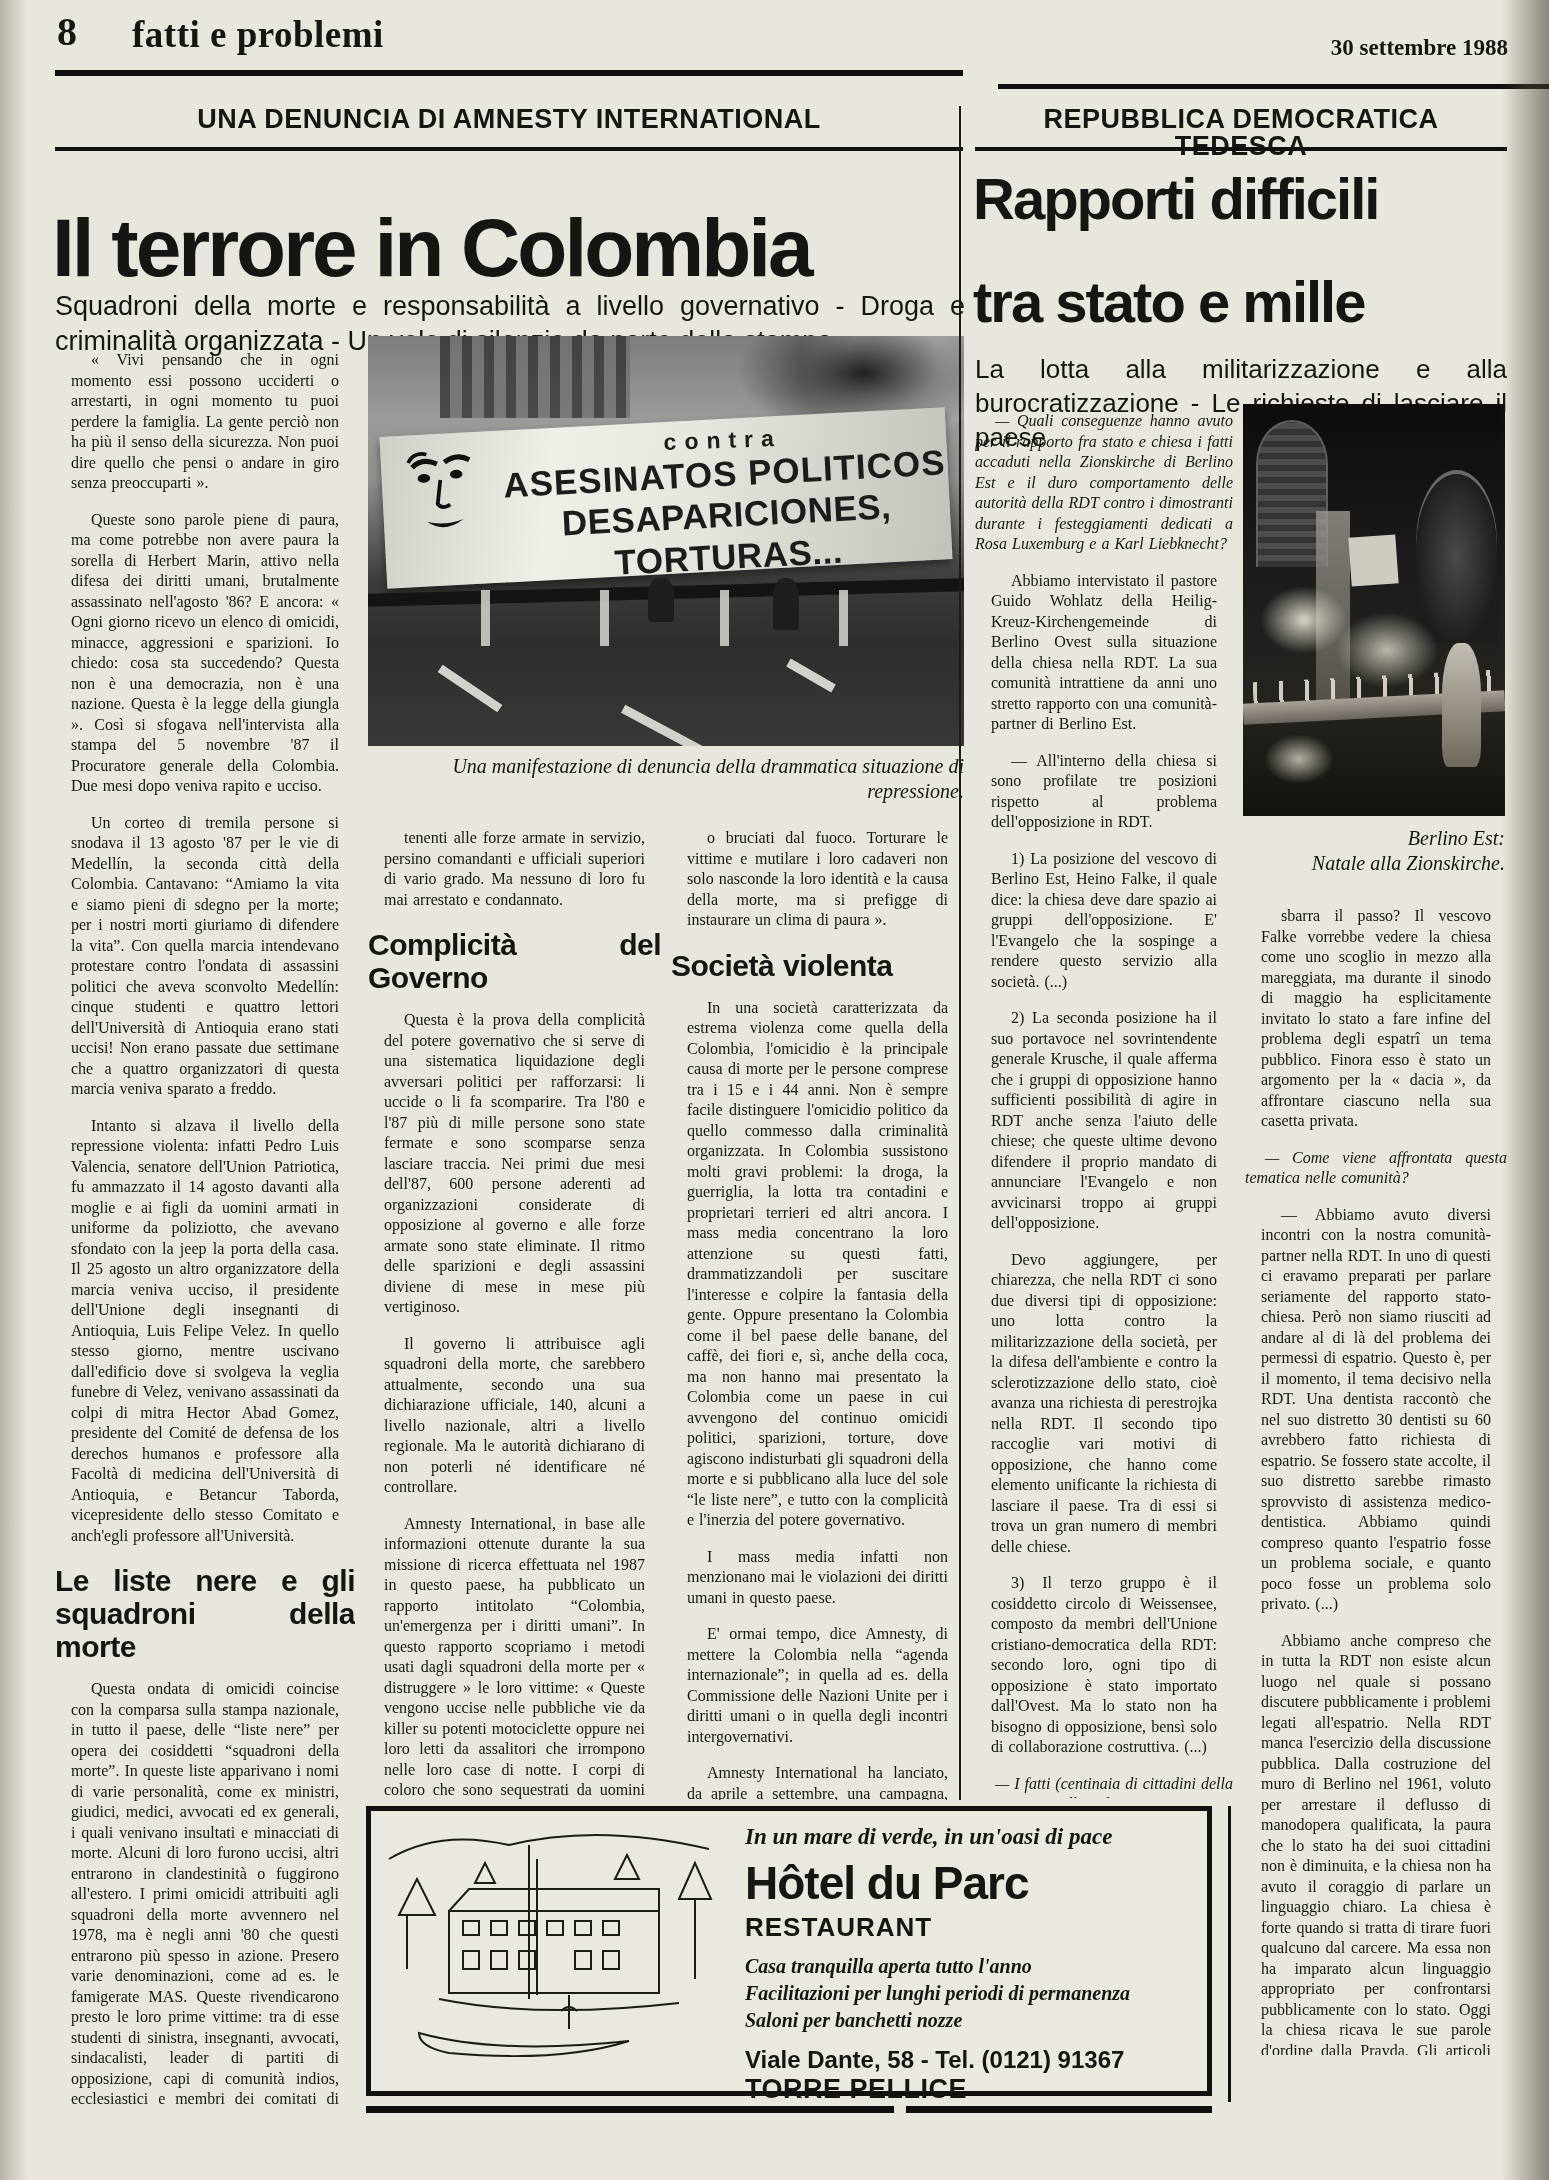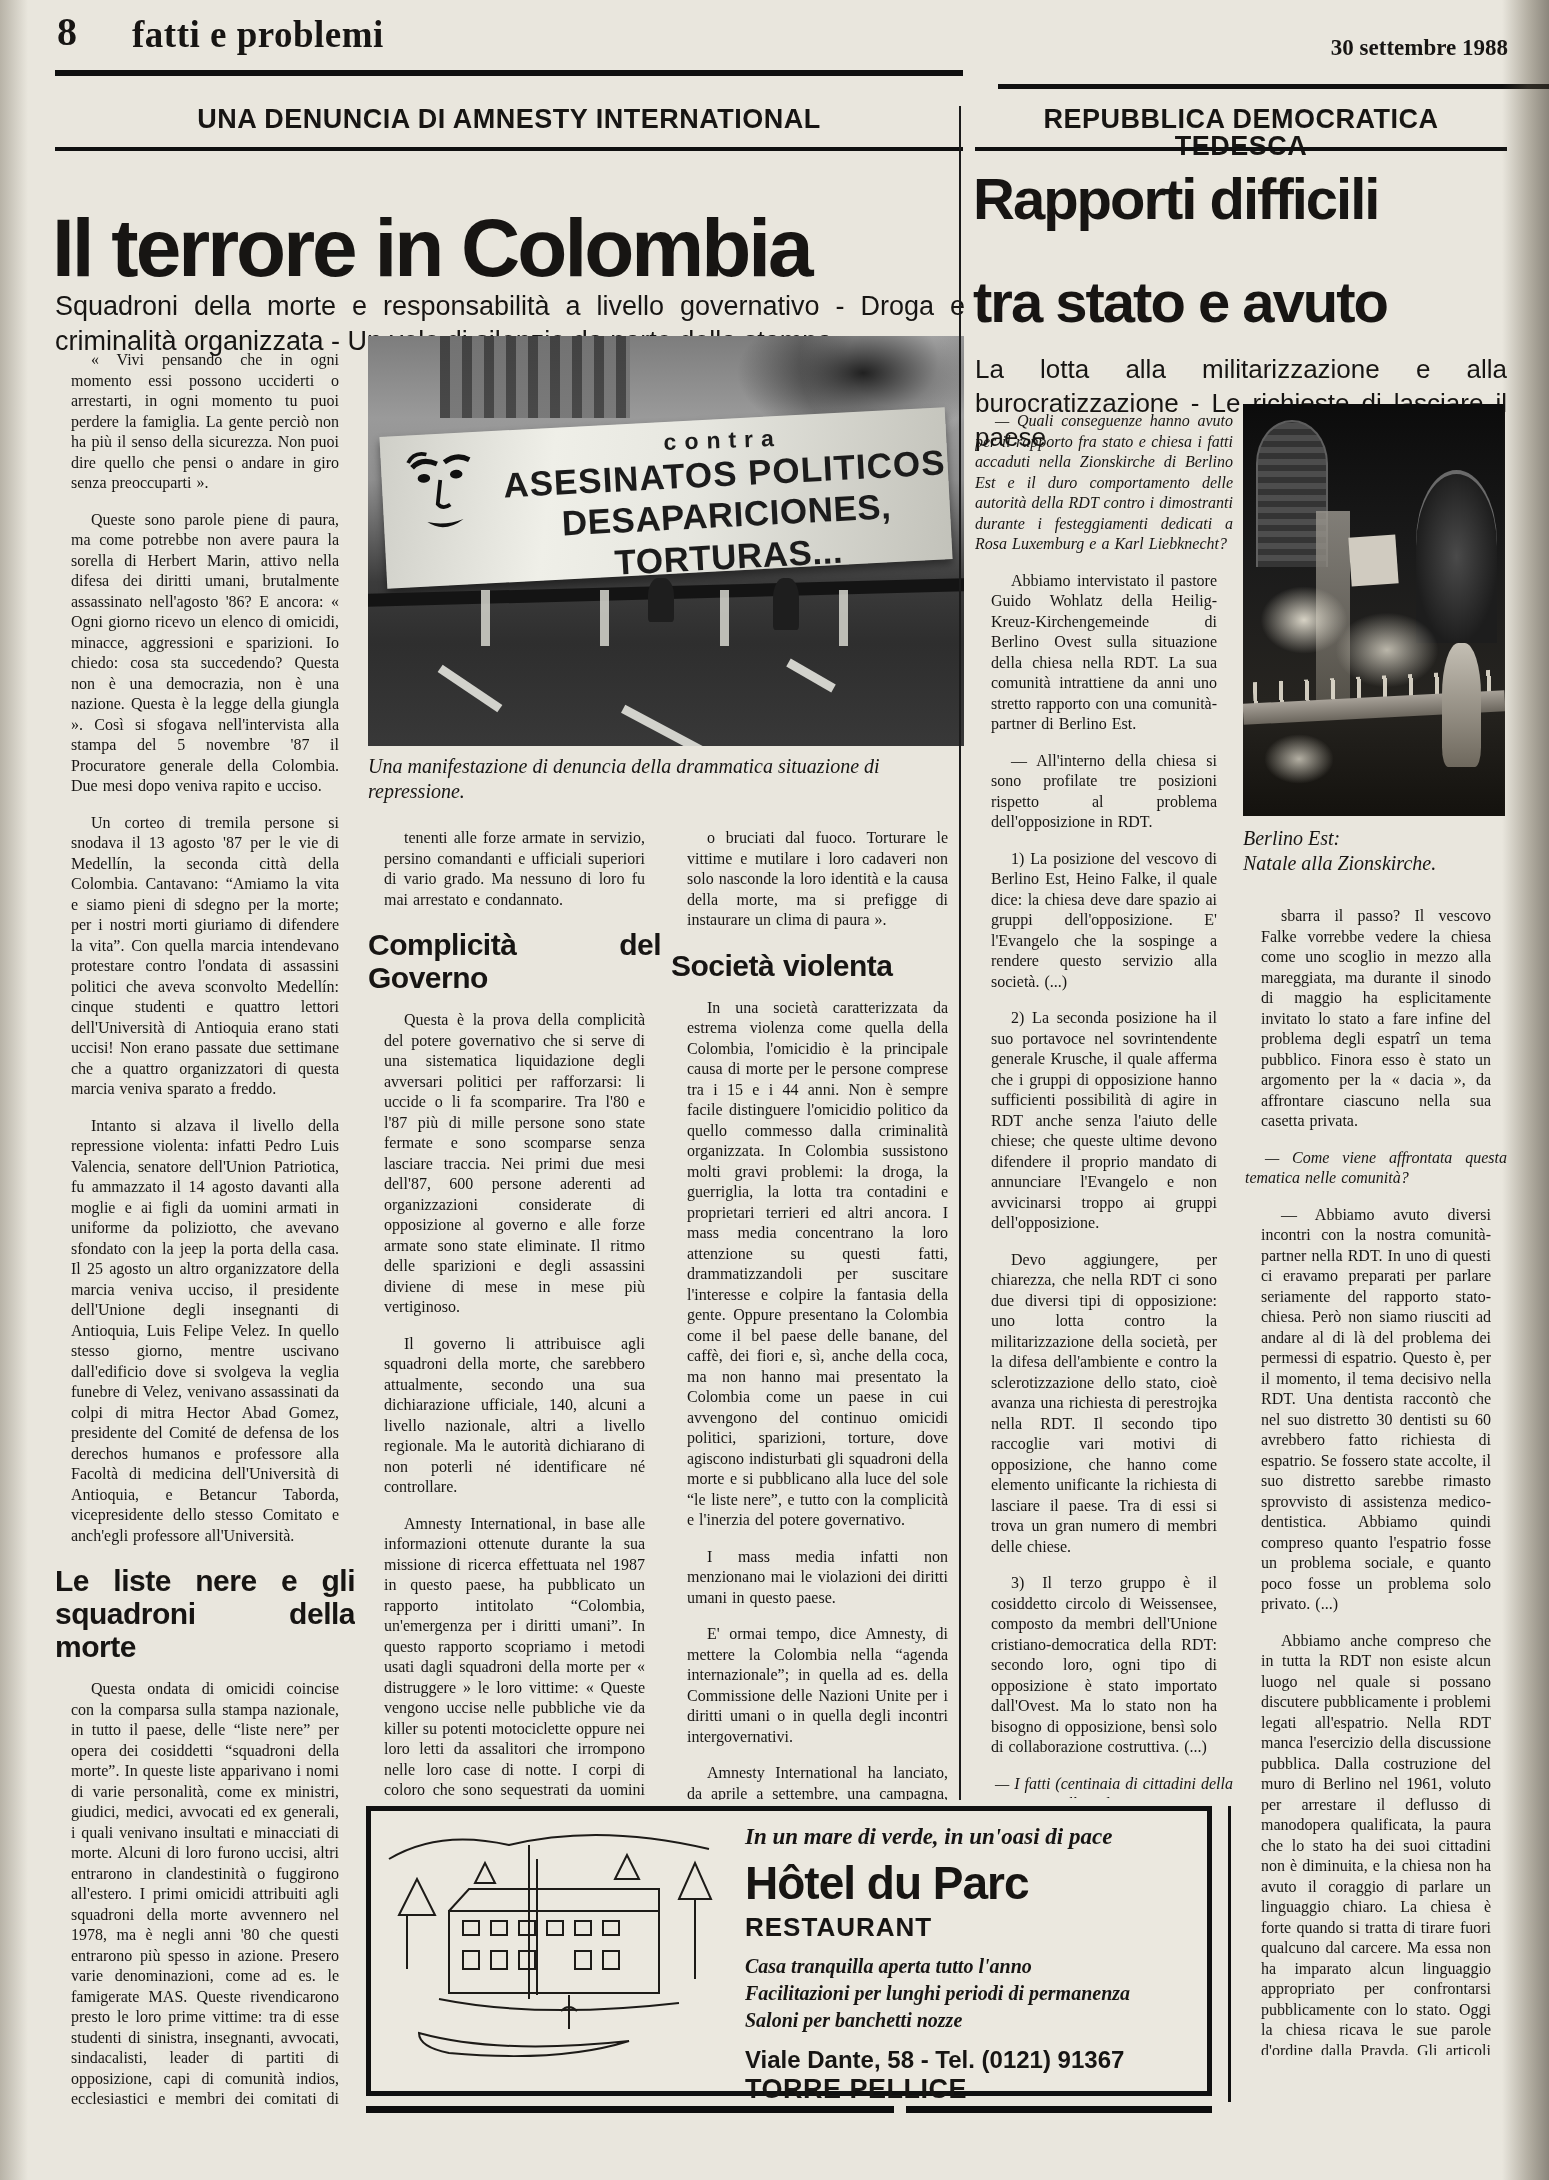--- a/index.html
+++ b/index.html
@@ -33,21 +33,21 @@
   .col1{left:55px;top:334px;width:300px;height:1772px;}
   .col2{left:368px;top:812px;width:293px;height:988px;}
   .col3{left:671px;top:812px;width:293px;height:988px;}
   .col4{left:975px;top:402px;width:258px;height:1396px;}
   .col5{left:1245px;top:890px;width:262px;height:1165px;}
   .para{margin:16px;text-indent:20px;}
   .para.q{font-style:italic;margin:9px 0;}
   .subhead{font-family:"Liberation Sans",sans-serif;font-weight:bold;font-size:30px;line-height:33px;margin:18px 0 10px;text-indent:0;letter-spacing:-.5px;}
   .sig{font-weight:bold;text-align:right;margin:8px 6px 17px 0;text-indent:0;}
 
-  .caption{position:absolute;font:italic 20px/25px "Liberation Serif",serif;text-align:left;}
+  .caption{position:absolute;font:italic 20px/25px "Liberation Serif",serif;text-align:right;}
   .cap1{left:368px;top:754px;width:596px;}
   .cap2{left:1243px;top:826px;width:262px;}
 
   .divider-main{position:absolute;left:959px;top:106px;width:2px;height:1694px;background:#1b1b1b;}
   .divider-ad-right{position:absolute;left:1228px;top:1806px;width:3px;height:296px;background:#111;}
 
   
   .photo-demo{position:absolute;left:368px;top:336px;width:596px;height:410px;margin:0;overflow:hidden;background:linear-gradient(180deg,#7d7d7d,#9a9a9a 20%,#8f8f8f 35%,#3b3b3b 60%,#2e2e2e 75%,#383838 100%);}
   .pd-building{position:absolute;left:12%;top:0;width:32%;height:20%;background:repeating-linear-gradient(90deg,#2e2e2e 0 10px,#6f6f6f 10px 22px);opacity:.75;}
   .pd-sky{position:absolute;right:0;top:0;width:34%;height:24%;background:radial-gradient(circle at 65% 25%,#c9c9c9 0 30%,rgba(0,0,0,0) 62%);}
@@ -176,21 +176,21 @@
         <p class="sig">Anna Marullo Reedtz</p>
       </div>
   </section>
 
   <div class="divider-main"></div>
 
   <section>
     <div class="kicker kicker-rdt">REPUBBLICA DEMOCRATICA TEDESCA</div>
     <div class="rule krule-b"></div>
     <h1 class="headline2 l1">Rapporti difficili</h1>
-    <h1 class="headline2 l2">tra stato e avuto</h1>
+    <h1 class="headline2 l2">tra stato e mille</h1>
     <p class="standfirst sf2">La lotta alla militarizzazione e alla burocratizzazione - Le richieste di lasciare il paese</p>
 
     <div class="col col4">
         <p class="para q">— Quali conseguenze hanno avuto per il rapporto fra stato e chiesa i fatti accaduti nella Zionskirche di Berlino Est e il duro comportamento delle autorità della RDT contro i dimostranti durante i festeggiamenti dedicati a Rosa Luxemburg e a Karl Liebknecht?</p>
         <p class="para">Abbiamo intervistato il pastore Guido Wohlatz della Heilig-Kreuz-Kirchengemeinde di Berlino Ovest sulla situazione della chiesa nella RDT. La sua comunità intrattiene da anni uno stretto rapporto con una comunità-partner di Berlino Est.</p>
         <p class="para">— All'interno della chiesa si sono profilate tre posizioni rispetto al problema dell'opposizione in RDT.</p>
         <p class="para">1) La posizione del vescovo di Berlino Est, Heino Falke, il quale dice: la chiesa deve dare spazio ai gruppi dell'opposizione. E' l'Evangelo che la sospinge a rendere questo servizio alla società. (...)</p>
         <p class="para">2) La seconda posizione ha il suo portavoce nel sovrintendente generale Krusche, il quale afferma che i gruppi di opposizione hanno sufficienti possibilità di agire in RDT anche senza l'aiuto delle chiese; che queste ultime devono difendere il proprio mandato di annunciare l'Evangelo e non avvicinarsi troppo ai gruppi dell'opposizione.</p>
         <p class="para">Devo aggiungere, per chiarezza, che nella RDT ci sono due diversi tipi di opposizione: uno lotta contro la militarizzazione della società, per la difesa dell'ambiente e contro la sclerotizzazione dello stato, cioè avanza una richiesta di perestrojka nella RDT. Il secondo tipo raccoglie vari motivi di opposizione, che hanno come elemento unificante la richiesta di lasciare il paese. Tra di essi si trova un gran numero di membri delle chiese.</p>
         <p class="para">3) Il terzo gruppo è il cosiddetto circolo di Weissensee, composto da membri dell'Unione cristiano-democratica della RDT: secondo loro, ogni tipo di opposizione è stato importato dall'Ovest. Ma lo stato non ha bisogno di opposizione, bensì solo di collaborazione costruttiva. (...)</p>

